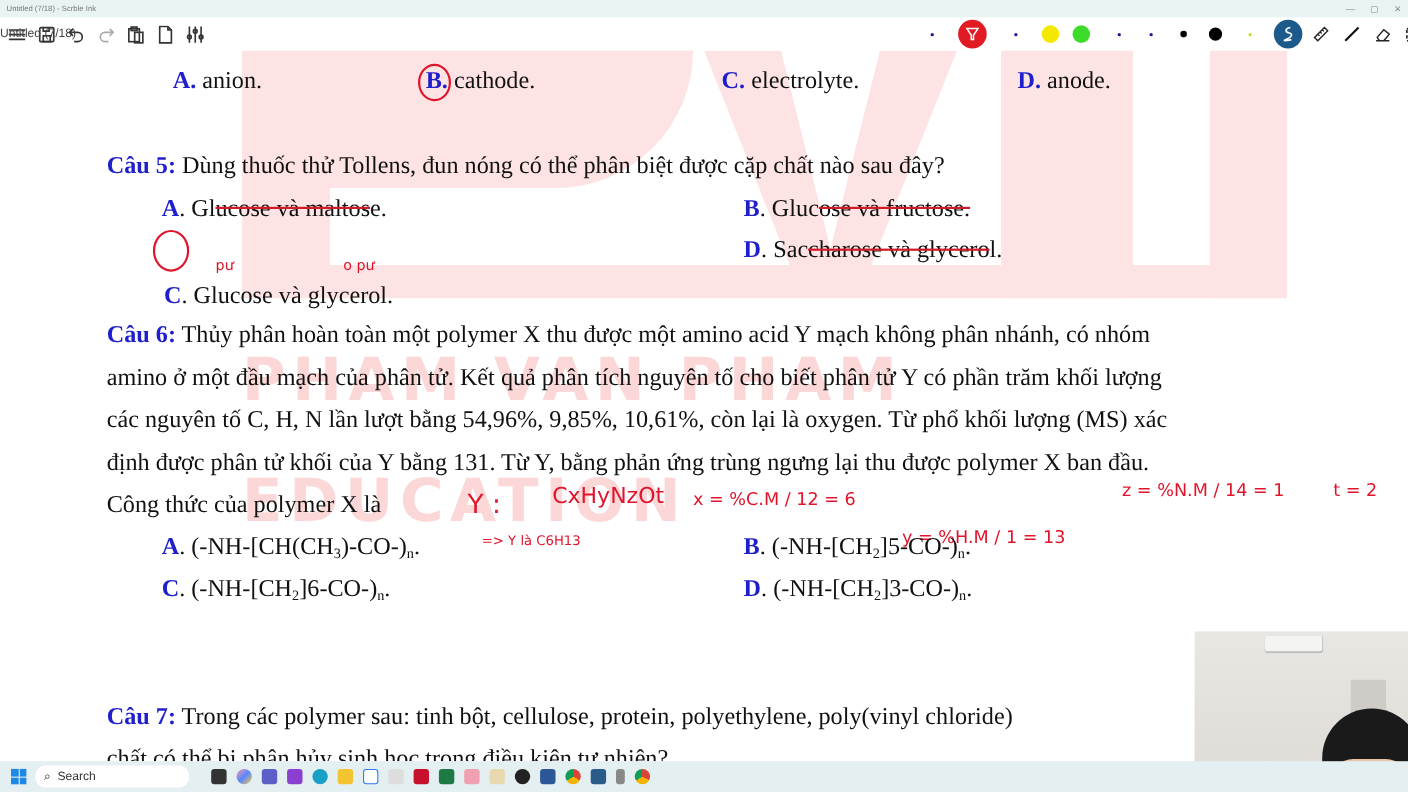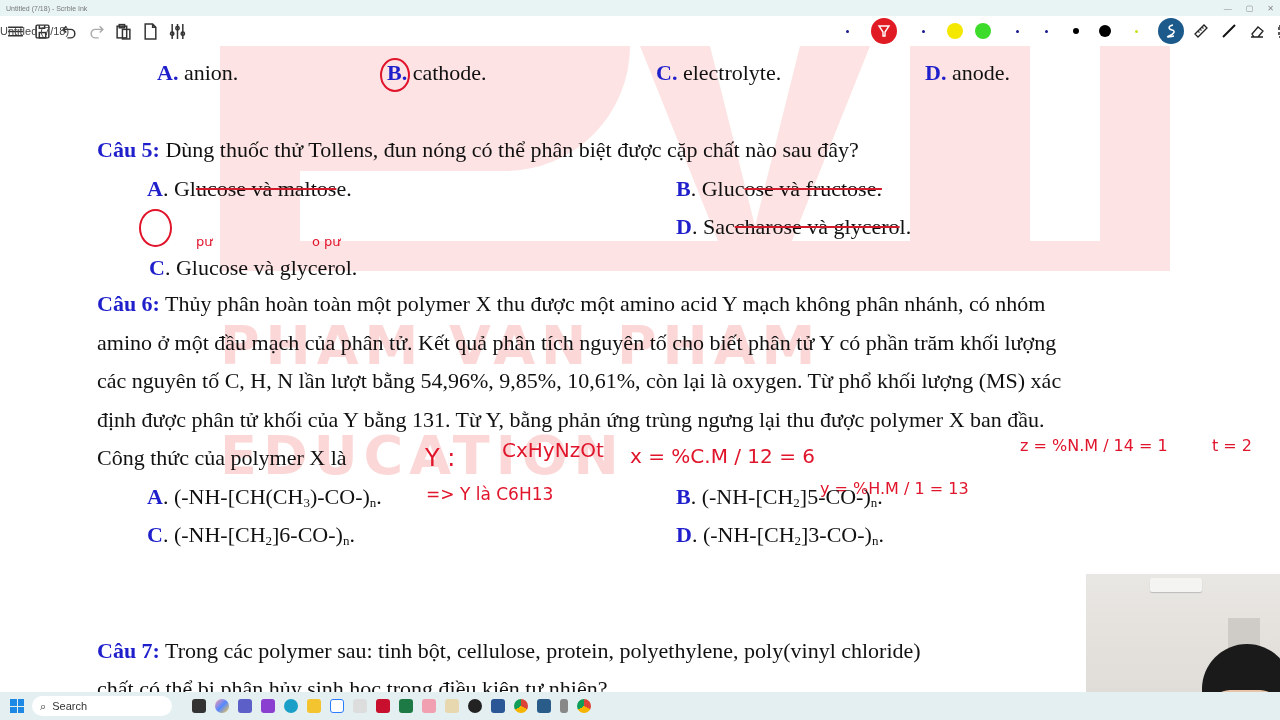--- a/index.html
+++ b/index.html
@@ -189,25 +189,25 @@
   <div class="q" style="left:97px;top:239px;">
     <span class="lbl">Câu 6:</span> <span>Thủy phân hoàn toàn một polymer X thu được một amino acid Y mạch không phân nhánh, có nhóm</span>
   </div>
   <div class="q" style="left:97px;top:278px;">amino ở một đầu mạch của phân tử. Kết quả phân tích nguyên tố cho biết phân tử Y có phần trăm khối lượng</div>
   <div class="q" style="left:97px;top:316px;">các nguyên tố C, H, N lần lượt bằng 54,96%, 9,85%, 10,61%, còn lại là oxygen. Từ phổ khối lượng (MS) xác</div>
   <div class="q" style="left:97px;top:355px;">định được phân tử khối của Y bằng 131. Từ Y, bằng phản ứng trùng ngưng lại thu được polymer X ban đầu.</div>
   <div class="q" style="left:97px;top:393px;">Công thức của polymer X là</div>
 
   <div class="ink" style="left:425px;top:398px;font-size:24px;">Y :</div>
   <div class="ink" style="left:502px;top:392px;font-size:20px;">CxHyNzOt</div>
-  <div class="ink" style="left:630px;top:398px;font-size:20px;">x = %C.M / 12 = 6</div>
+  <div class="ink" style="left:630px;top:398px;font-size:16px;">x = %C.M / 12 = 6</div>
   <div class="ink" style="left:820px;top:398px;font-size:16px;margin-top:35px;">y = %H.M / 1 = 13</div>
   <div class="ink" style="left:1020px;top:390px;font-size:16px;">z = %N.M / 14 = 1</div>
   <div class="ink" style="left:1212px;top:390px;font-size:16px;">t = 2</div>
-  <div class="ink" style="left:426px;top:438px;font-size:17px;">=&gt; Y là C6H13</div>
+  <div class="ink" style="left:438px;top:438px;font-size:12px;">=&gt; Y là C6H13</div>
 
   <div class="q" style="left:147px;top:432px;">
     <span class="lbl">A</span><span>. (-NH-[CH(CH</span><sub>3</sub><span>)-CO-)</span><sub>n</sub><span>.</span>
   </div>
   <div class="q" style="left:676px;top:432px;text-align:right;">
     <span class="lbl">B</span><span>. (-NH-[CH</span><sub>2</sub><span>]5-CO-)</span><sub>n</sub><span>.</span>
   </div>
   <div class="q" style="left:147px;top:470px;">
     <span class="lbl">C</span><span>. (-NH-[CH</span><sub>2</sub><span>]6-CO-)</span><sub>n</sub><span>.</span>
   </div>

